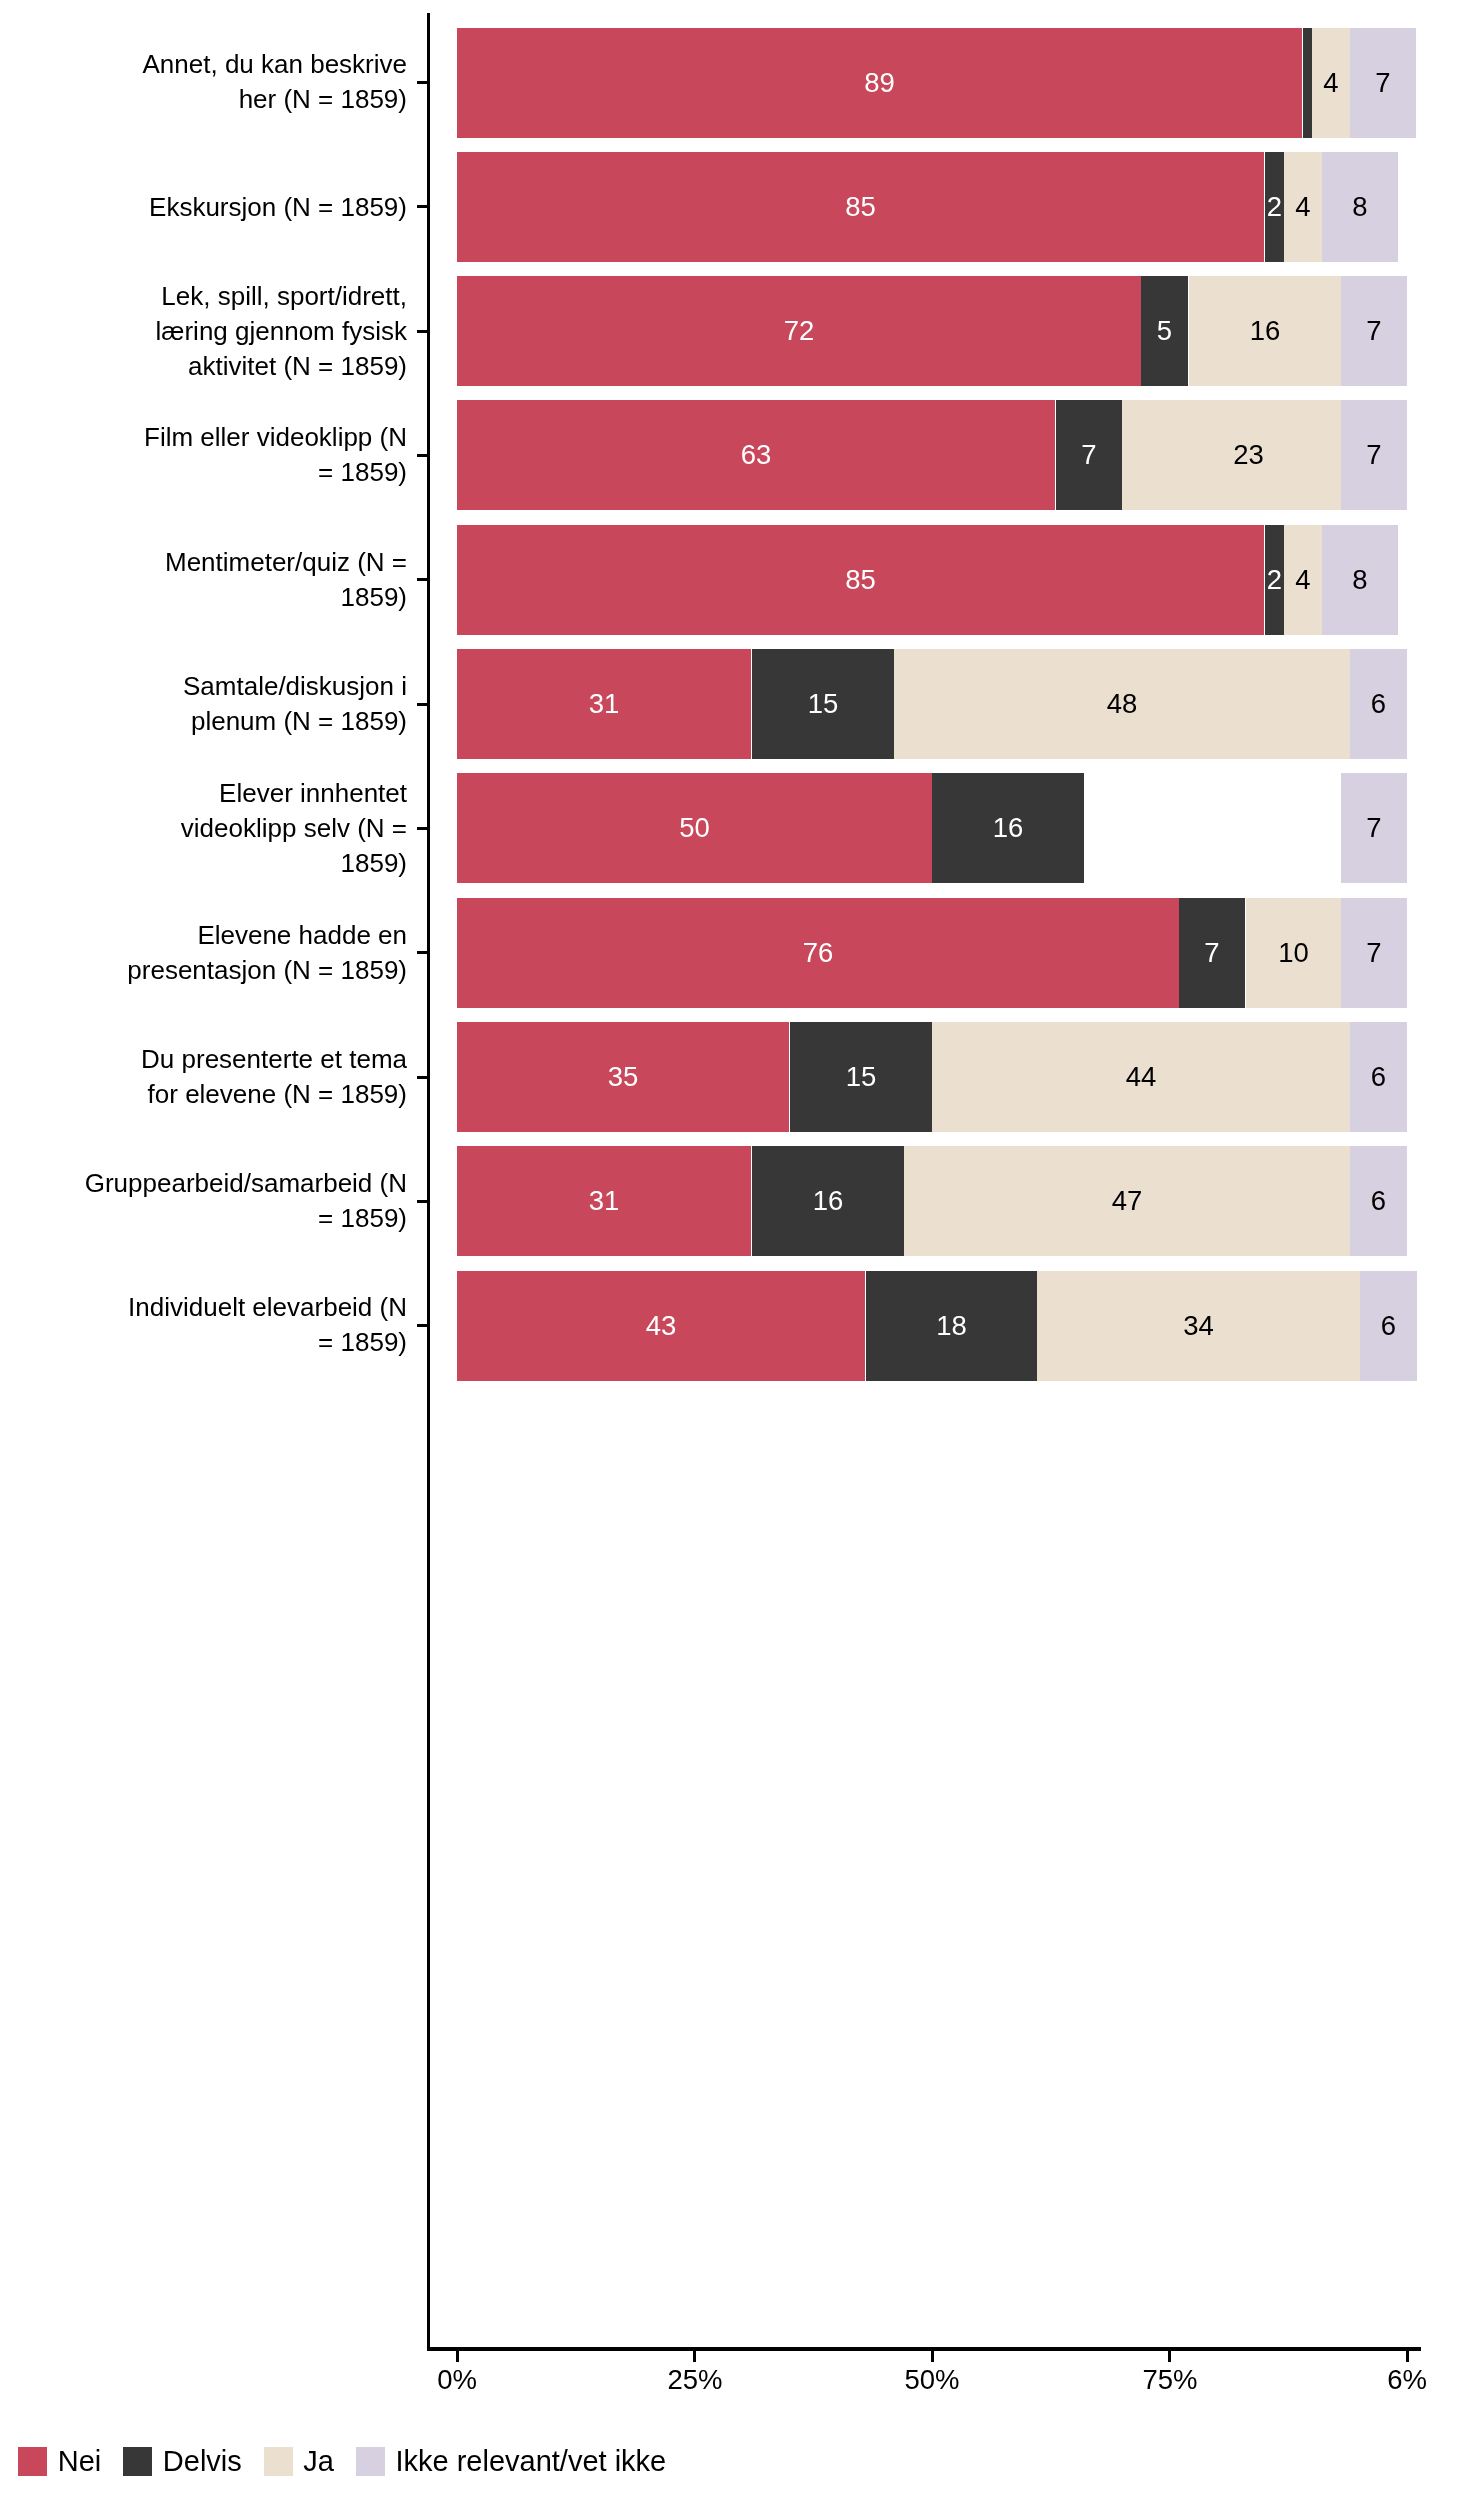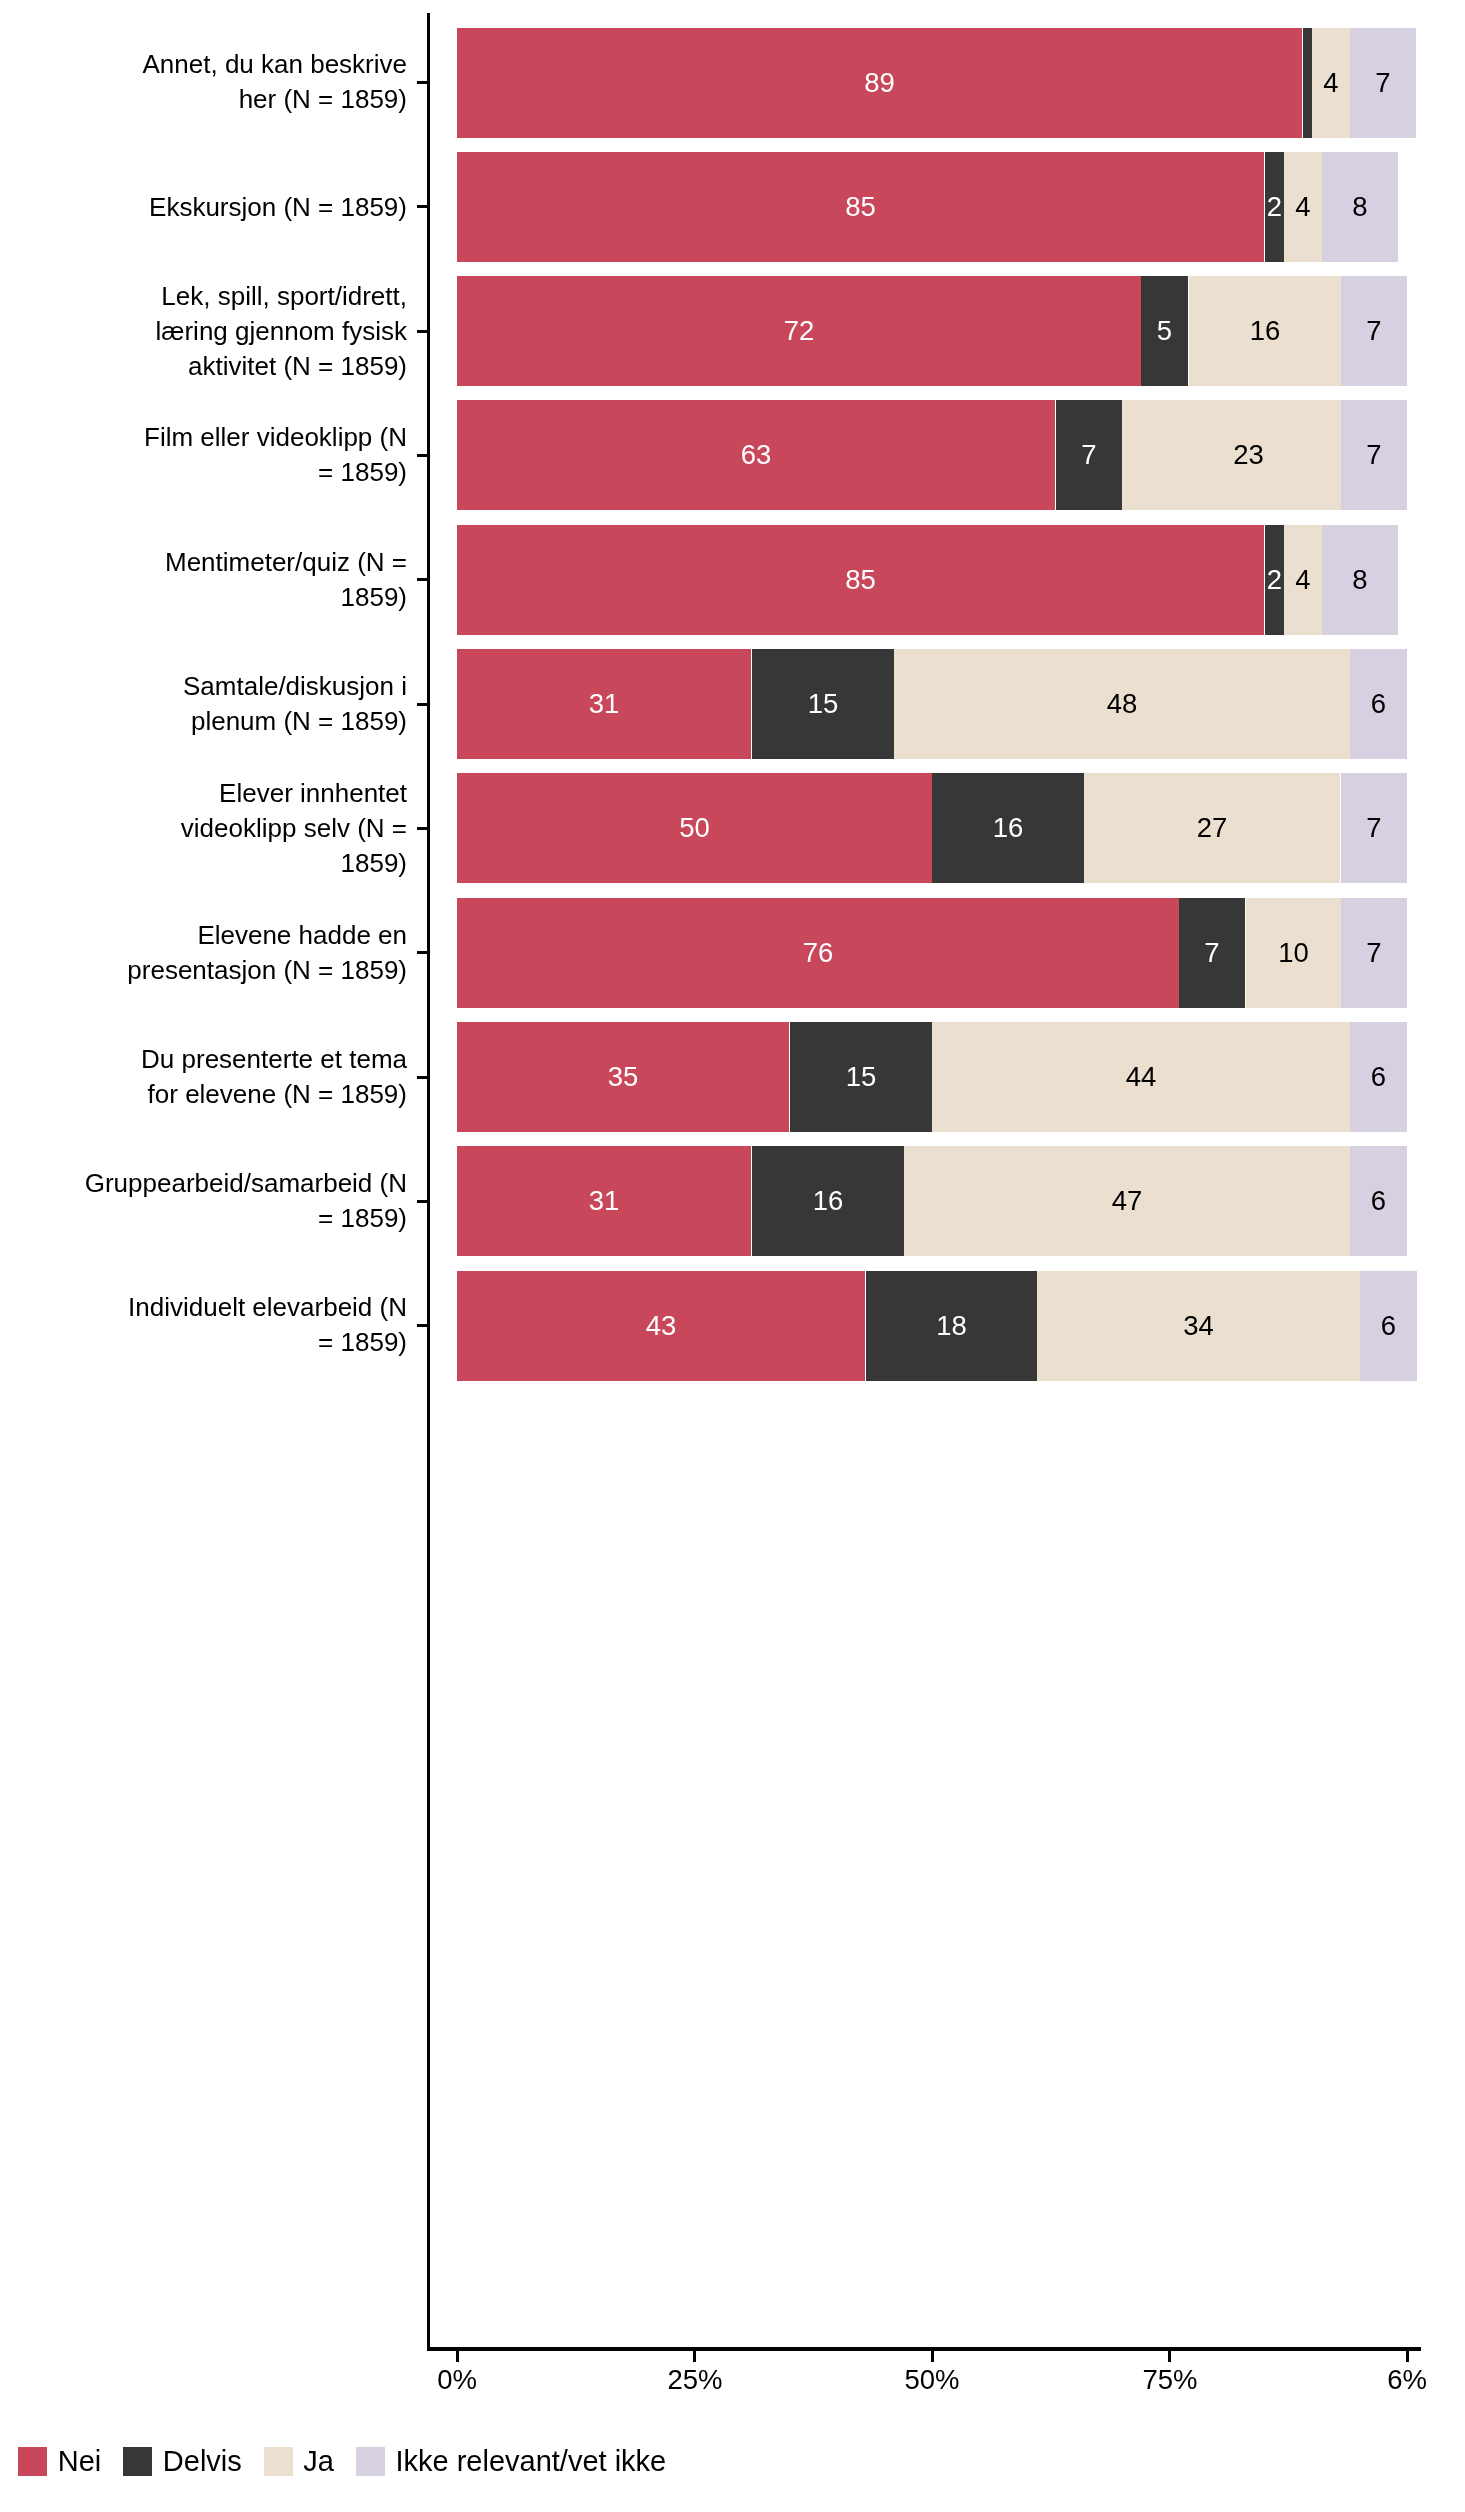--- a/index.html
+++ b/index.html
@@ -234,23 +234,20 @@
         <div class="seg" style="left: 1350px; width: 57px; background: rgb(214, 208, 225);">
           <span class="seg-label" style="color: rgb(0, 0, 0);">6</span>
         </div>
       </div>
       <div class="bar-row" style="top: 773px; left: 0px; width: 1465px; text-align: right;">
         <div class="seg" style="left: 457px; width: 475px; background: rgb(200, 71, 91);">
           <span class="seg-label" style="color: rgb(255, 255, 255);">50</span>
         </div>
         <div class="seg" style="left: 932px; width: 152px; background: rgb(55, 55, 55);">
           <span class="seg-label" style="color: rgb(255, 255, 255);">16</span>
-        </div>
-        <div class="seg" style="left: 1084px; width: 256px; background: rgb(235, 223, 207);">
-          <span class="seg-label" style="color: rgb(0, 0, 0);">27</span>
         </div>
         <div class="seg" style="left: 1341px; width: 66px; background: rgb(214, 208, 225);">
           <span class="seg-label" style="color: rgb(0, 0, 0);">7</span>
         </div>
       </div>
       <div class="bar-row" style="top: 898px; left: 0px; width: 1465px;">
         <div class="seg" style="left: 457px; width: 722px; background: rgb(200, 71, 91);">
           <span class="seg-label" style="color: rgb(255, 255, 255);">76</span>
         </div>
         <div class="seg" style="left: 1179px; width: 66px; background: rgb(55, 55, 55);">

